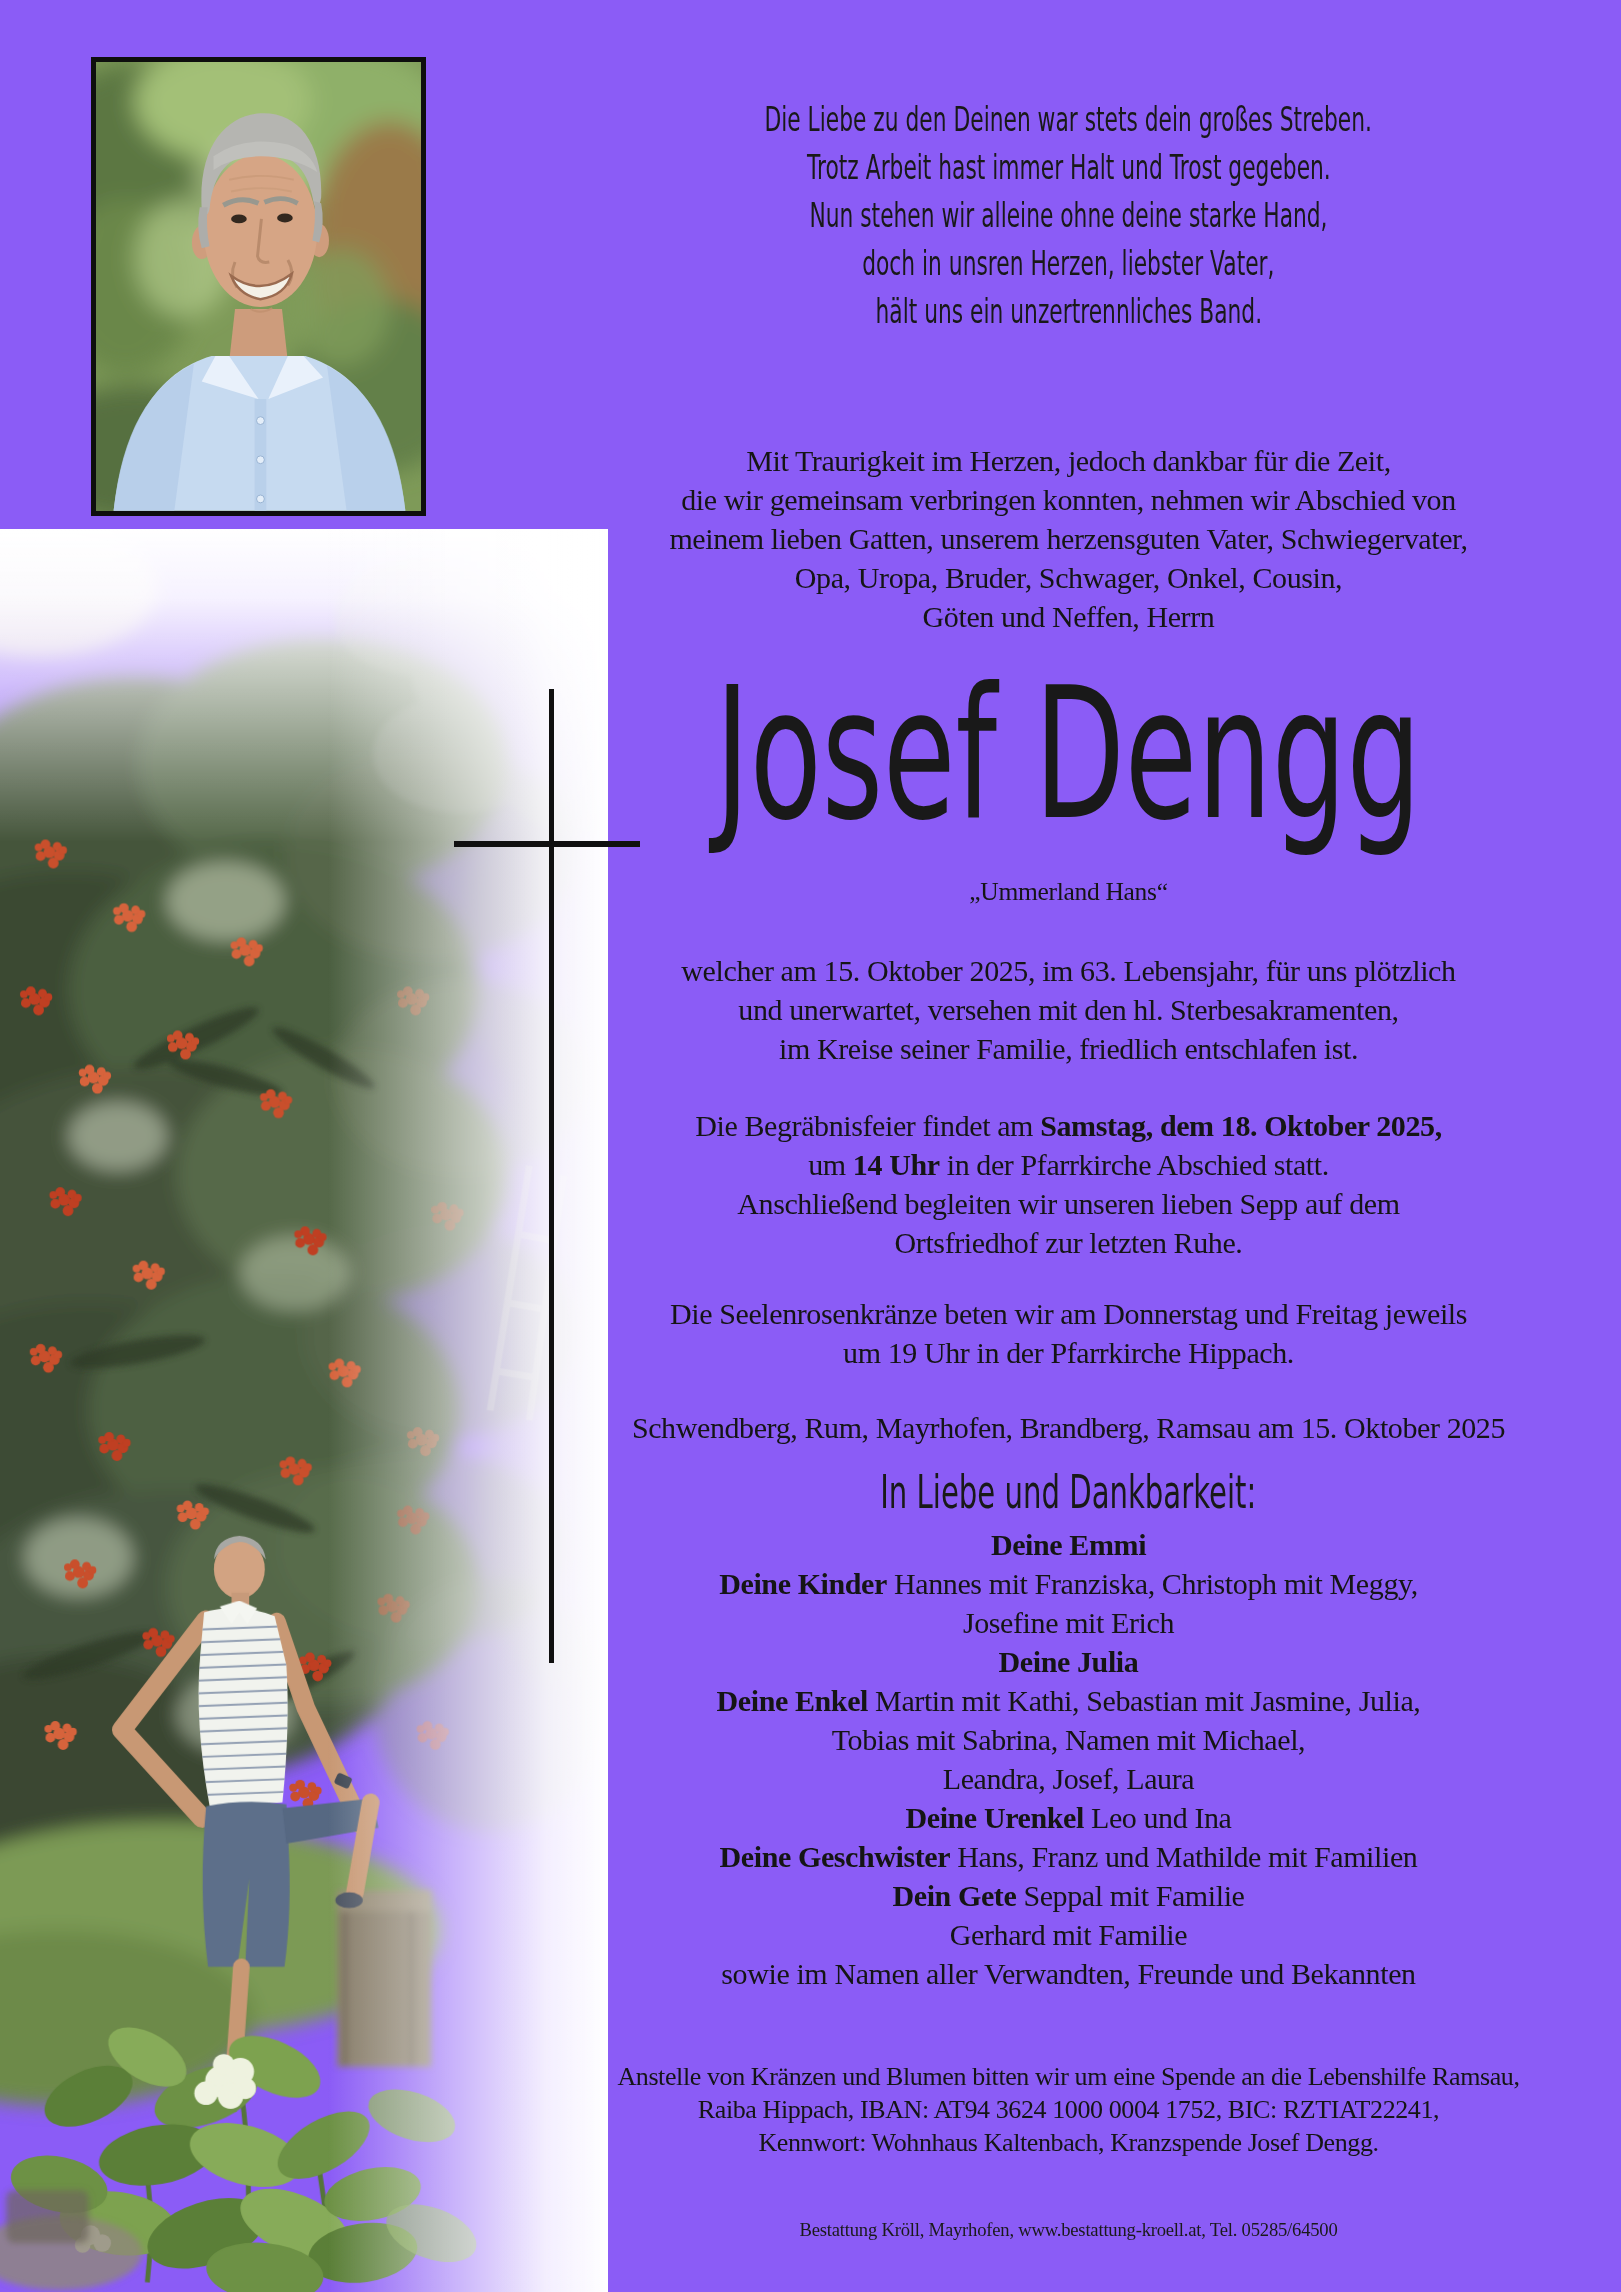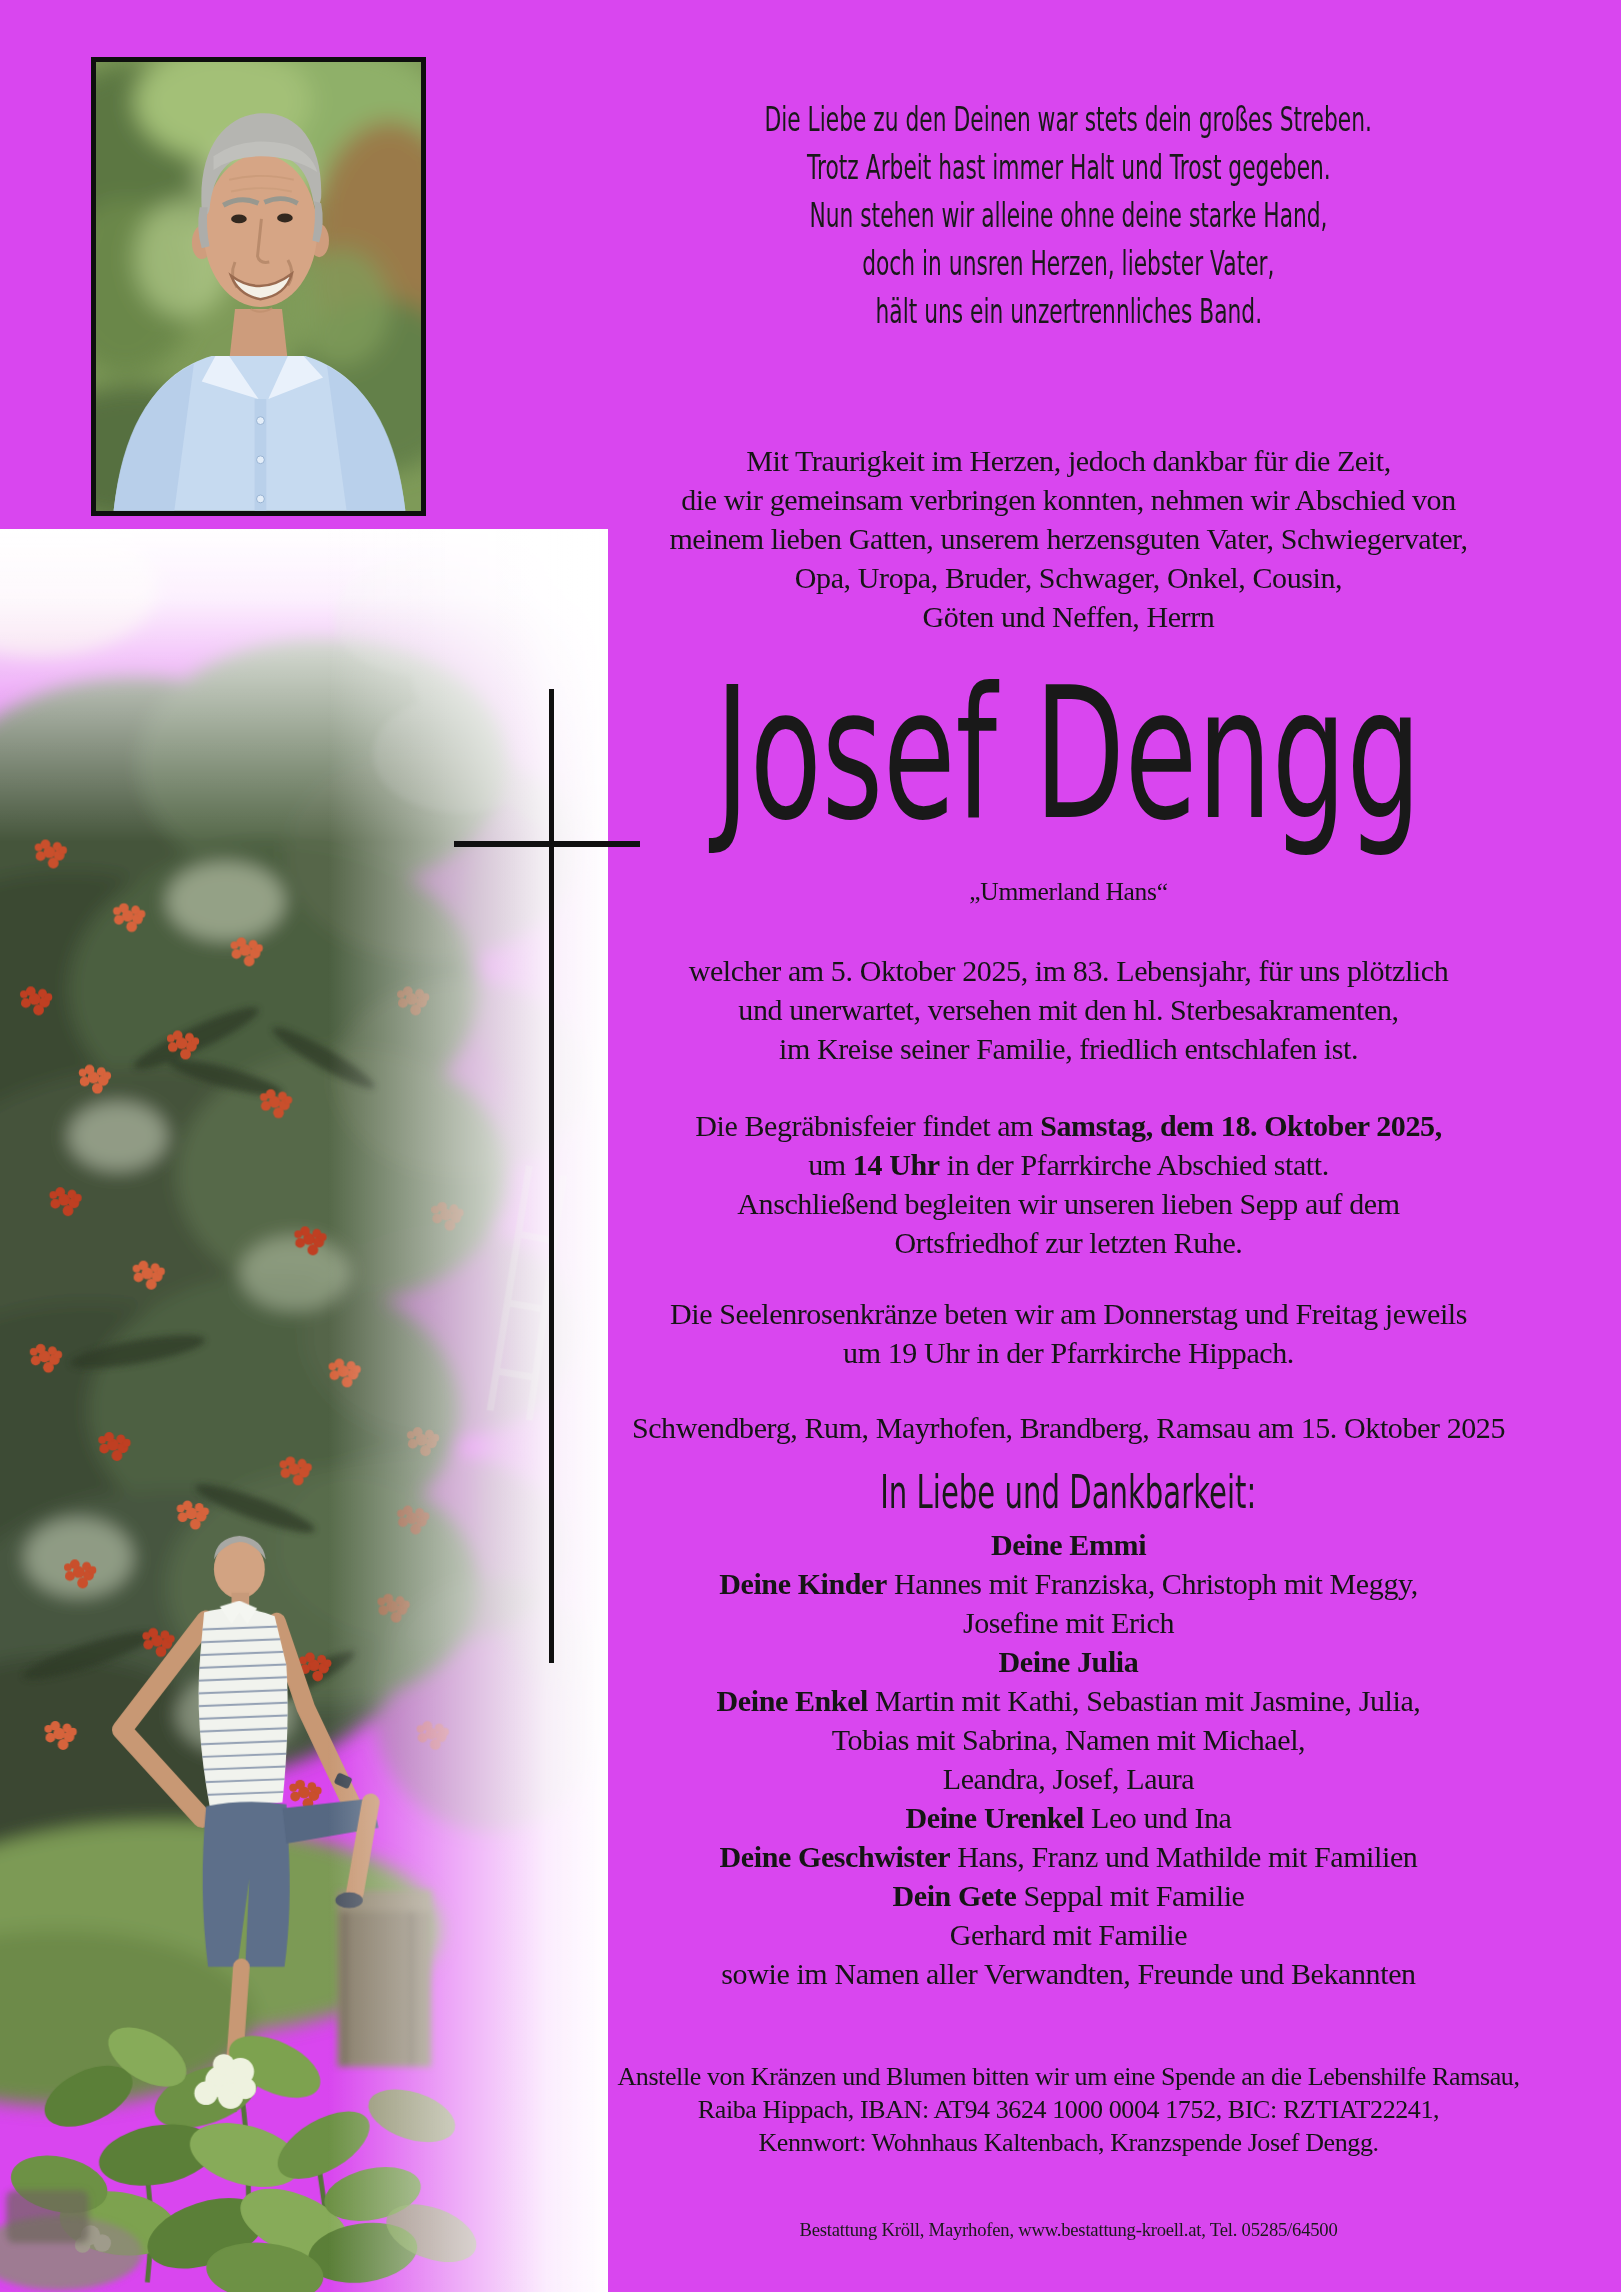--- a/index.html
+++ b/index.html
@@ -1,16 +1,16 @@
 <!DOCTYPE html>
 <html><head>
 <meta charset="utf-8">
 <style>
   html,body{margin:0;padding:0;background:#ffffff;}
-  .page{position:relative;width:1621px;height:2293px;background:#d946ef;overflow:hidden;
+  .page{position:relative;width:1621px;height:2293px;background:#8b5cf6;overflow:hidden;
         font-family:"Liberation Serif",serif;color:#141414;}
 
   
   .garden{position:absolute;left:0;top:529px;width:608px;height:1763px;}
   .garden svg{display:block;}
   .fade-top{position:absolute;left:0;top:0;width:100%;height:314px;
     background:linear-gradient(180deg,#fff 0%,rgba(255,255,255,.92) 22%,rgba(255,255,255,.5) 58%,rgba(255,255,255,0) 100%);}
   .fade-right{position:absolute;right:0;top:0;width:46%;height:100%;
     background:linear-gradient(90deg,rgba(255,255,255,0) 0%,rgba(255,255,255,.5) 42%,rgba(255,255,255,.9) 78%,#fff 100%);}
 
@@ -322,21 +322,21 @@
   </div>
 
   <div class="tb name-block hand">
     <span class="hx">Josef Dengg</span>
   </div>
   <div class="tb nickname ser">
     <span>„Ummerland Hans“</span>
   </div>
 
   <div class="tb death ser">
-    <div><span>welcher am 5. Oktober 2025, im 83. Lebensjahr, für uns plötzlich</span></div>
+    <div><span>welcher am 15. Oktober 2025, im 63. Lebensjahr, für uns plötzlich</span></div>
     <div><span>und unerwartet, versehen mit den hl. Sterbesakramenten,</span></div>
     <div><span>im Kreise seiner Familie, friedlich entschlafen ist.</span></div>
   </div>
 
   <div class="tb funeral ser">
     <div><span>Die Begräbnisfeier findet am </span><span class="b">Samstag, dem 18. Oktober 2025,</span></div>
     <div><span>um </span><span class="b">14 Uhr</span><span> in der Pfarrkirche Abschied statt.</span></div>
     <div><span>Anschließend begleiten wir unseren lieben Sepp auf dem</span></div>
     <div><span>Ortsfriedhof zur letzten Ruhe.</span></div>
   </div>

